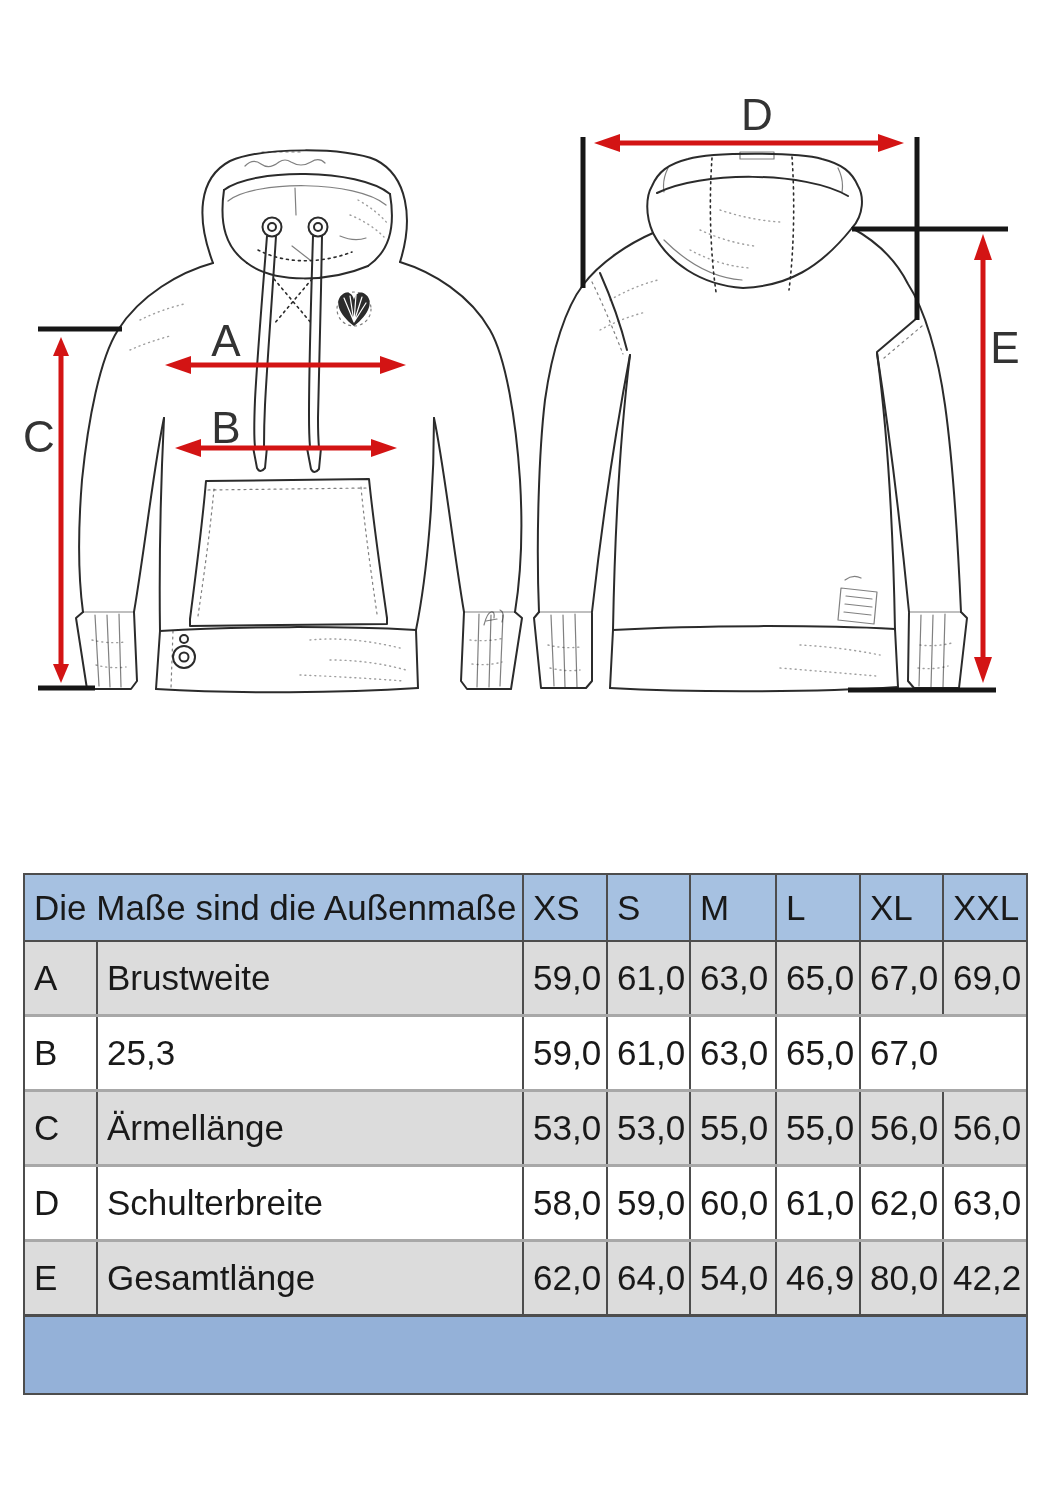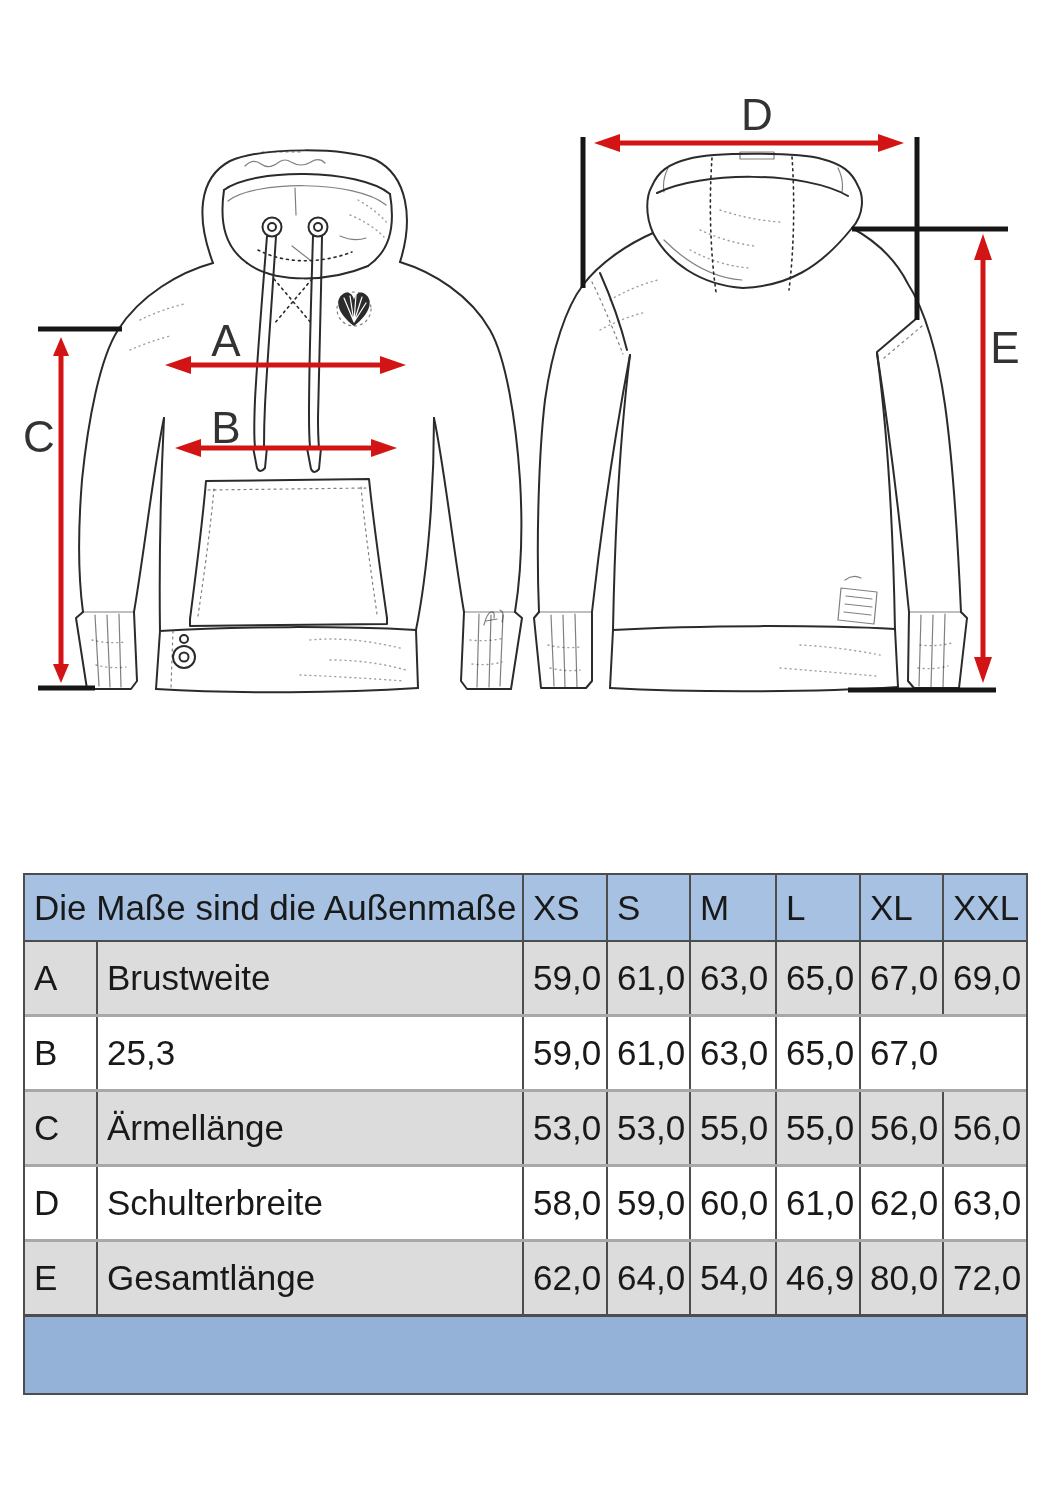--- a/index.html
+++ b/index.html
@@ -280,19 +280,19 @@
     </div>
 
     <div class="trow data gray">
       <div class="cell">E</div>
       <div class="cell">Gesamtlänge</div>
       <div class="cell">62,0</div>
       <div class="cell">64,0</div>
       <div class="cell">54,0</div>
       <div class="cell">46,9</div>
       <div class="cell">80,0</div>
-      <div class="cell">72,0</div>
+      <div class="cell">42,2</div>
     </div>
 
     <div class="trow footer"></div>
   </div>
 
 </div>
 
 </body></html>

